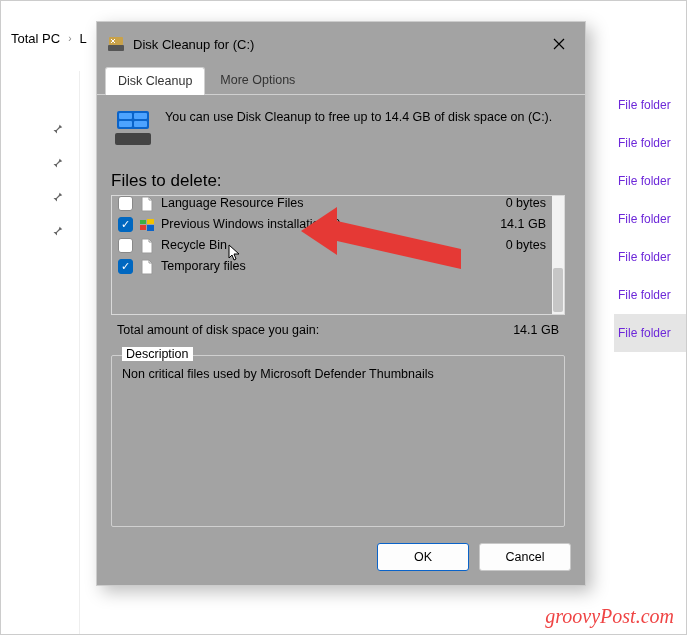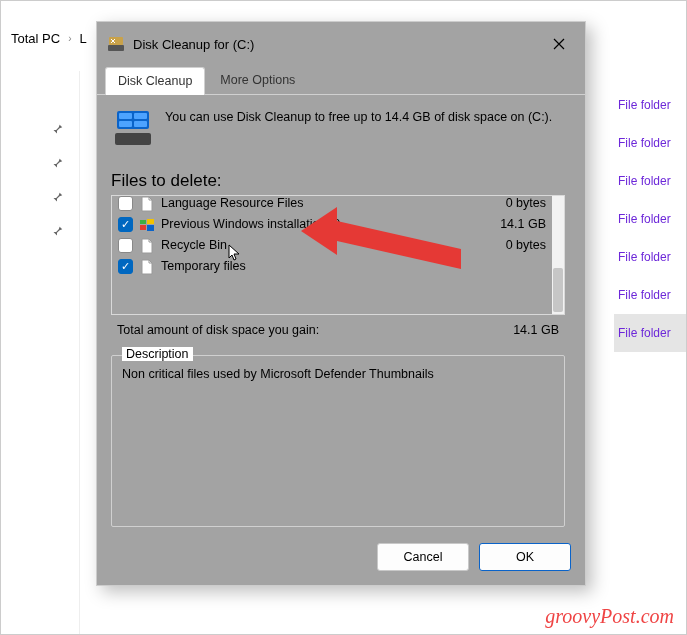--- a/index.html
+++ b/index.html
@@ -187,22 +187,22 @@
       <span>14.1 GB</span>
     </div>
 
     <div class="fieldset">
       <span class="legend">Description</span>
       <div class="desc-text">Non critical files used by Microsoft Defender Thumbnails</div>
     </div>
   </div>
 
   <div class="btn-row">
+    <button class="btn primary">OK</button>
     <button class="btn">Cancel</button>
-    <button class="btn primary">OK</button>
   </div>
 </div>
 
 <svg class="arrow" style="left:300px; top:190px;" width="170" height="90">
   <defs></defs>
   <polygon points="0,40 36,16 36,30 160,58 160,78 36,50 36,64" fill="#e53935"></polygon>
 </svg>
 
 <svg class="cursor" viewBox="0 0 14 18">
   <path d="M1 1l0 13 3-3 2 5 2-1-2-5 5 0z" fill="#fff" stroke="#000" stroke-width="1"></path>

